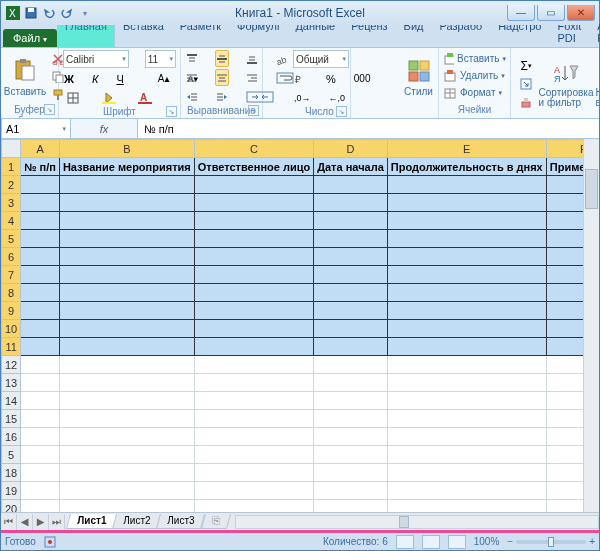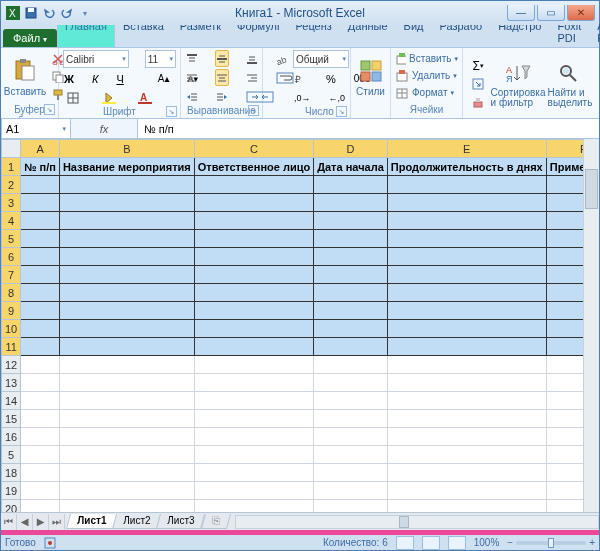--- a/index.html
+++ b/index.html
@@ -82,21 +82,21 @@
   
   .tabs { height:18px; display:flex; align-items:center; background:#e4e9ef; border-top:1px solid #b7c5d3; font-size:10px; }
   .tabs .nav { display:flex; gap:0; }
   .tabs .navb { width:16px; height:16px; display:flex; align-items:center; justify-content:center; color:#666; border-right:1px solid #c7d1dc; }
   .stab { padding:1px 8px; background:#e4e9ef; border:1px solid #b7c5d3; border-top:none; position:relative; margin-left:-1px; transform:skew(-15deg); }
   .stab span { display:inline-block; transform:skew(15deg); }
   .stab.active { background:#fff; font-weight:bold; z-index:1; }
   .tabs .hscroll { flex:1; margin-left:6px; height:14px; background:#e8edf2; border:1px solid #c7d1dc; position:relative; }
   .tabs .hscroll .thumb { position:absolute; left:45%; width:10px; top:0; bottom:0; background:#cfd9e4; border:1px solid #aab8c8; }
   
-  .status { height:20px; background:#cfe0f1; border-top:5px solid #ec4899; display:flex; align-items:center; font-size:10px; color:#3b6ea5; padding:0 4px; gap:8px; }
+  .status { height:20px; background:#cfe0f1; border-top:3px solid #ec4899; display:flex; align-items:center; font-size:10px; color:#3b6ea5; padding:0 4px; gap:8px; }
   .status .spacer { flex:1; }
   .viewbtn { width:18px; height:14px; border:1px solid #9bbde0; background:#eaf3fc; display:inline-block; }
   .zoom { display:flex; align-items:center; gap:3px; }
   .zslider { width:70px; height:4px; background:#b7cee4; position:relative; border-radius:2px; }
   .zslider .zthumb { position:absolute; left:50%; top:-3px; width:6px; height:10px; background:#eaf3fc; border:1px solid #6d9bc8; transform:translateX(-50%); }
   .vscroll { width:16px; background:#e8edf2; border-left:1px solid #c7d1dc; position:relative; }
   .vscroll .thumb { position:absolute; top:30px; height:40px; left:1px; right:1px; background:#cfd9e4; border:1px solid #aab8c8; }
   
   svg { display:block; }
 </style>
@@ -139,22 +139,22 @@
     </div>
   </div>
 
   <div class="ribbon-tabs">
     <div class="file-tab">Файл</div>
     <div id="rtabs" style="display:flex;">
         <div class="rtab active">Главная</div>
         <div class="rtab">Вставка</div>
         <div class="rtab">Разметк</div>
         <div class="rtab">Формулі</div>
+        <div class="rtab">Данные</div>
         <div class="rtab">Реценз</div>
-        <div class="rtab">Данные</div>
         <div class="rtab">Вид</div>
         <div class="rtab">Разрабо</div>
         <div class="rtab">Надстро</div>
         <div class="rtab">Foxit PDI</div>
         <div class="rtab">ABBYY PE</div>
       </div>
 
   </div>
 
   <div class="ribbon">
@@ -344,21 +344,21 @@
           <div class="smbtn" style="font-size:10px;">000</div>
         </div>
         <div class="rowflex">
           <div class="smbtn" style="font-size:9px;">,0→</div>
           <div class="smbtn" style="font-size:9px;">←,0</div>
         </div>
       </div>
       <div class="label"><span>Число</span><span class="dlg">↘</span></div>
     </div>
 
-    <div class="rgroup" style="width:40px;">
+    <div class="rgroup" style="width:40px;margin-left:48px;">
       <div class="body">
         <div class="bigbtn">
           <span class="ico">
               <svg width="24" height="24">
                 <rect x="2" y="2" width="9" height="9" fill="#9cc96b" stroke="#6a9a3e"></rect>
                 <rect x="13" y="2" width="9" height="9" fill="#f4d06b" stroke="#c9a03a"></rect>
                 <rect x="2" y="13" width="9" height="9" fill="#e88b6b" stroke="#b95e3e"></rect>
                 <rect x="13" y="13" width="9" height="9" fill="#8fb8e4" stroke="#5a8bc4"></rect>
               </svg>
             </span>

